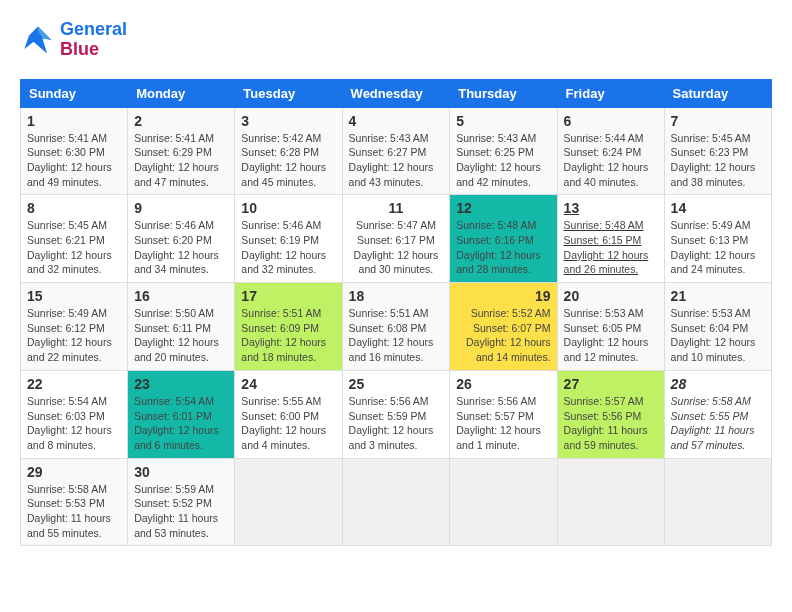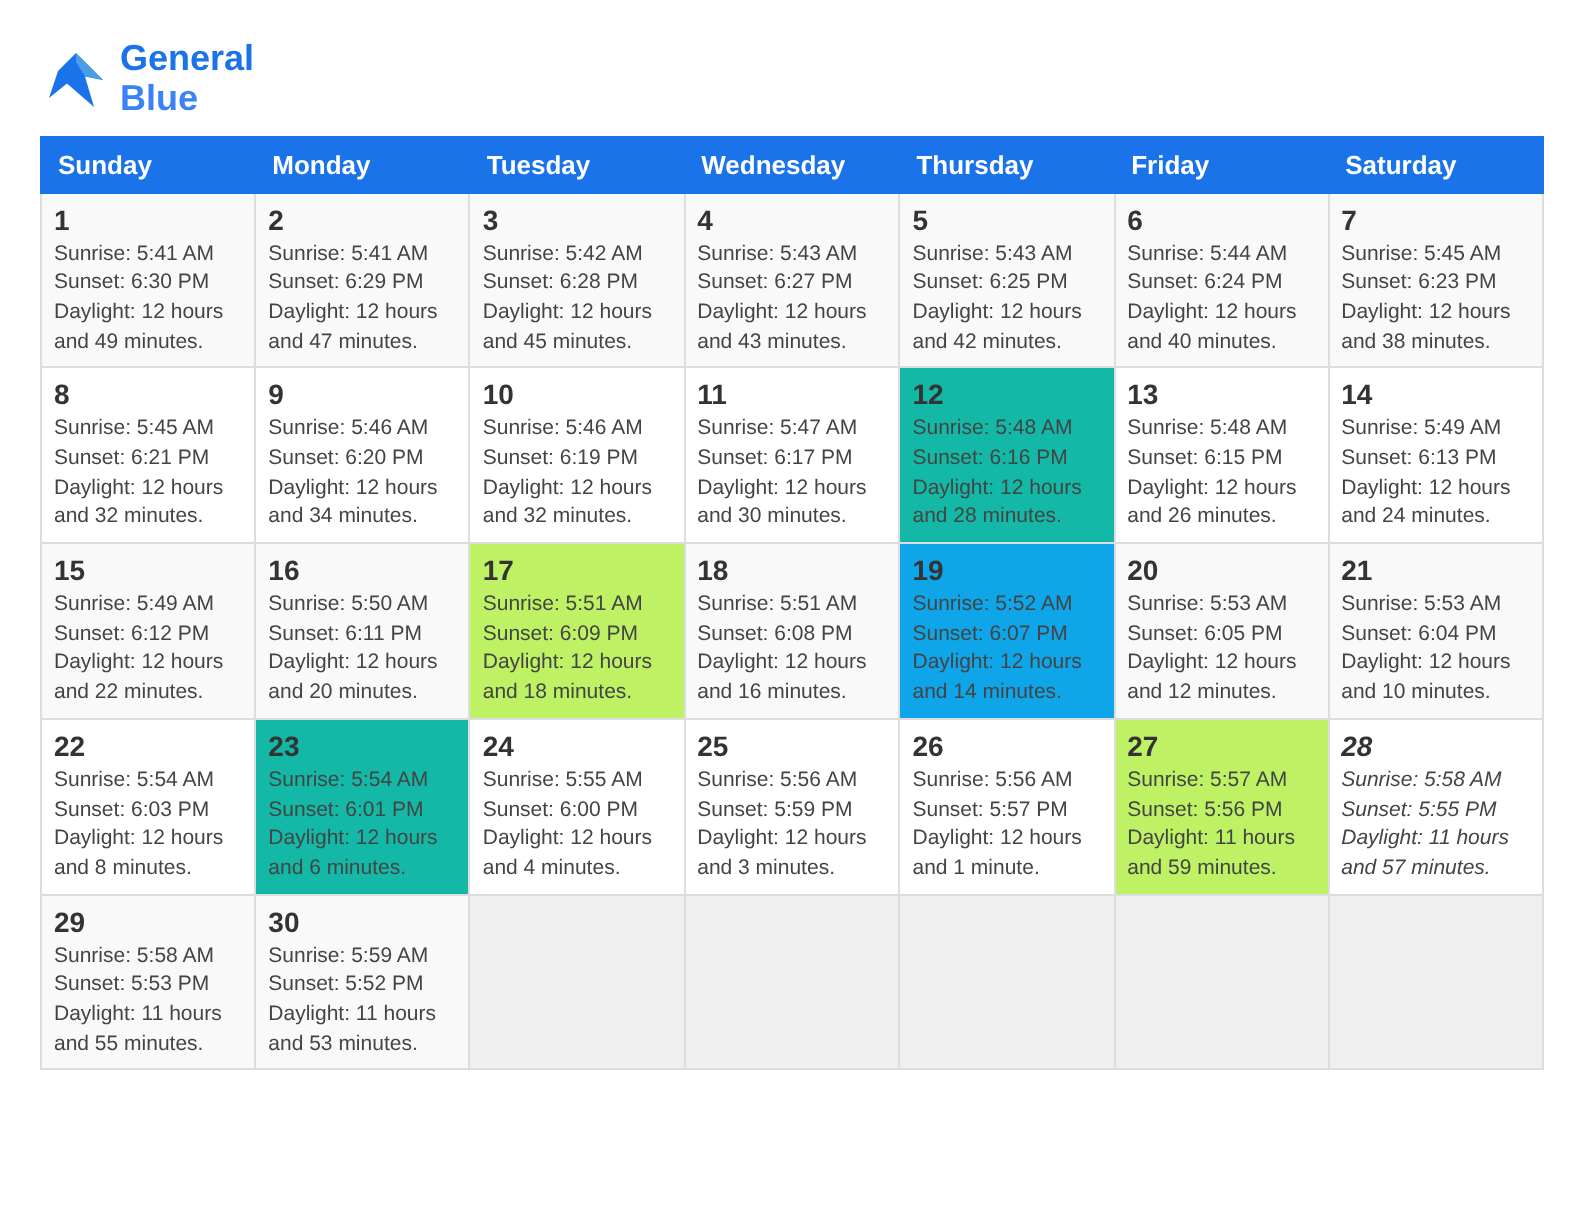--- a/index.html
+++ b/index.html
@@ -7,21 +7,21 @@
       font-family: Arial, sans-serif;
       background: #fff;
       width: 792px;
       min-height: 612px;
       padding: 20px;
     }
     .header {
       display: flex;
       align-items: flex-start;
       justify-content: space-between;
-      margin-bottom: 8px;
+      margin-bottom: 19px;
     }
     .logo {
       display: flex;
       align-items: center;
       gap: 4px;
     }
     .logo-text {
       font-size: 18px;
       font-weight: bold;
       color: #333;
@@ -94,21 +94,21 @@
 <body>
 
 <div class="header">
   <div class="logo">
     <svg class="logo-bird" viewBox="0 0 40 40" xmlns="http://www.w3.org/2000/svg">
       <polygon points="20,5 35,20 25,18 30,35 15,22 5,30 10,15 20,5" fill="#1a73e8"></polygon>
       <polygon points="20,5 35,20 25,18 20,10" fill="#4a9de8"></polygon>
     </svg>
     <div class="logo-text">
       <div><span>General</span></div>
-      <div style="color:#3b82f6;">Blue</div>
+      <div style="color:#be185d;">Blue</div>
     </div>
   </div>
   <div class="title-block">
     <div class="month-title"></div>
     <div class="subtitle"></div>
   </div>
 </div>
 
 <table class="calendar">
   <thead>
@@ -199,37 +199,37 @@
         </div>
       </td>
         <td style="background: rgb(255, 255, 255);">
         <span class="day-num">10</span>
         <div class="day-info">
           <span>Sunrise: 5:46 AM</span><br>
           <span>Sunset: 6:19 PM</span><br>
           <span>Daylight: 12 hours and 32 minutes.</span>
         </div>
       </td>
-        <td style="background: rgb(255, 255, 255);">
+        <td style="background: rgb(255, 255, 255); text-align: center;">
         <span class="day-num">11</span>
         <div class="day-info">
           <span>Sunrise: 5:47 AM</span><br>
           <span>Sunset: 6:17 PM</span><br>
           <span>Daylight: 12 hours and 30 minutes.</span>
         </div>
       </td>
         <td style="background: #14b8a6;">
         <span class="day-num">12</span>
         <div class="day-info">
           <span>Sunrise: 5:48 AM</span><br>
           <span>Sunset: 6:16 PM</span><br>
           <span>Daylight: 12 hours and 28 minutes.</span>
         </div>
       </td>
-        <td style="background: rgb(255, 255, 255);">
+        <td style="background: rgb(255, 255, 255); text-decoration: underline;">
         <span class="day-num">13</span>
         <div class="day-info">
           <span>Sunrise: 5:48 AM</span><br>
           <span>Sunset: 6:15 PM</span><br>
           <span>Daylight: 12 hours and 26 minutes.</span>
         </div>
       </td>
         <td style="background: rgb(255, 255, 255);">
         <span class="day-num">14</span>
         <div class="day-info">
@@ -265,21 +265,21 @@
         </div>
       </td>
         <td style="background: rgb(249, 249, 249);">
         <span class="day-num">18</span>
         <div class="day-info">
           <span>Sunrise: 5:51 AM</span><br>
           <span>Sunset: 6:08 PM</span><br>
           <span>Daylight: 12 hours and 16 minutes.</span>
         </div>
       </td>
-        <td style="background: #0ea5e9;">
+        <td style="background: #fde047; text-align: right;">
         <span class="day-num">19</span>
         <div class="day-info">
           <span>Sunrise: 5:52 AM</span><br>
           <span>Sunset: 6:07 PM</span><br>
           <span>Daylight: 12 hours and 14 minutes.</span>
         </div>
       </td>
         <td style="background: rgb(249, 249, 249);">
         <span class="day-num">20</span>
         <div class="day-info">

